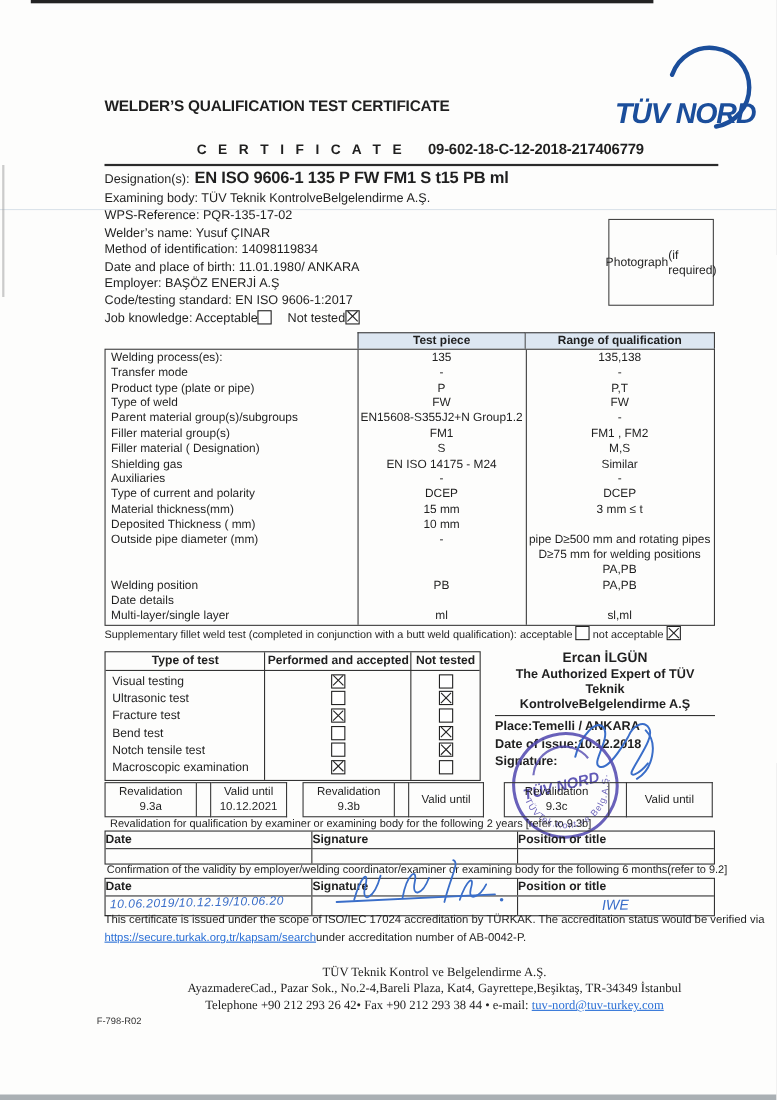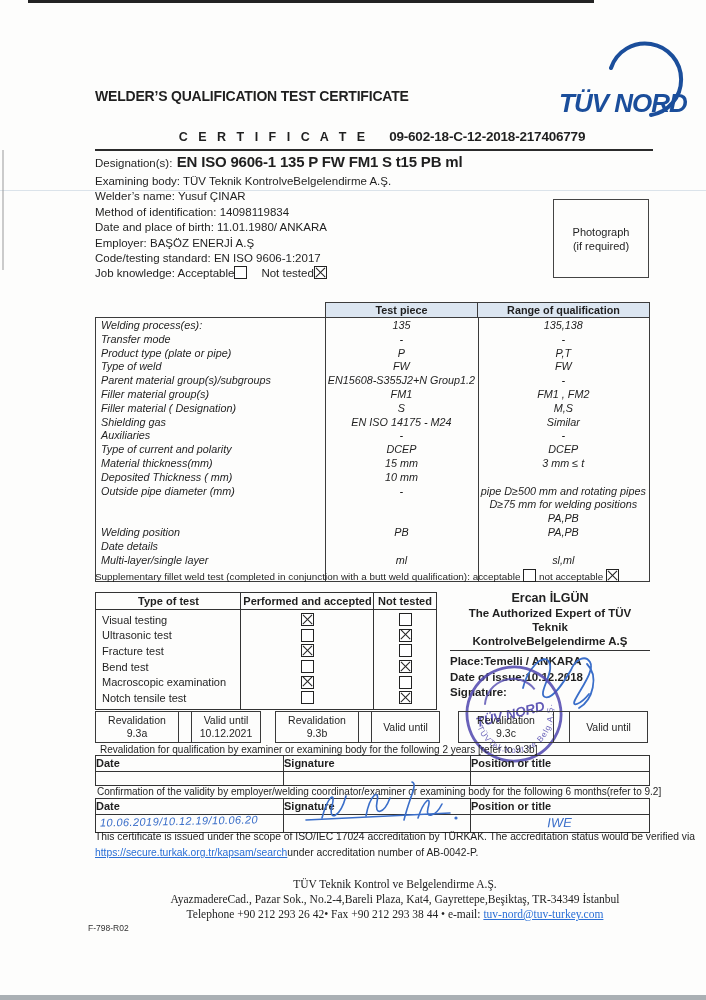--- a/index.html
+++ b/index.html
@@ -29,31 +29,31 @@
   .dlines{position:absolute;left:95px;top:174px;font-size:11.5px;line-height:15.4px;}
 
   .cb{display:inline-block;width:11px;height:11px;border:1.4px solid #222;position:relative;
       vertical-align:-2px;background:#fff;}
   .cb.checked::before,.cb.checked::after{content:"";position:absolute;left:-1px;top:4.6px;width:13px;height:1.3px;background:#222;}
   .cb.checked::before{transform:rotate(45deg);}
   .cb.checked::after{transform:rotate(-45deg);}
   .cb-gap{display:inline-block;width:14px;}
 
   .photo-box{position:absolute;left:553px;top:199px;width:94px;height:77px;border:1.5px solid #444;
-    display:flex;flex-direction:column;align-items:center;justify-content:center;
+    display:flex;flex-direction:row;align-items:center;justify-content:center;
     font-size:11px;line-height:14px;background:#fdfdfc;}
 
   
   .mt{position:absolute;left:95px;top:302px;width:555px;font-size:10.8px;}
   .mt-header{display:flex;margin-left:230px;}
   .mt-header .hc{background:#dce6f1;border:1.3px solid #3c3c3c;border-bottom:none;
      font-weight:bold;text-align:center;height:15px;line-height:15px;box-sizing:border-box;}
   .mt-header .hc1{width:153px;}
   .mt-header .hc2{width:172px;border-left:none;}
-  .mt-body{position:relative;border:1.4px solid #3c3c3c;box-sizing:border-box;padding:1px 0 14px 0;font-style:italic;}
+  .mt-body{position:relative;border:1.4px solid #3c3c3c;box-sizing:border-box;padding:1px 0 1px 0;}
   .mt-vline{position:absolute;top:0;bottom:0;width:1.2px;background:#3c3c3c;}
   .mt-v1{left:228.8px;} .mt-v2{left:381.8px;}
   .mt-row{display:flex;line-height:13.8px;}
   .mt-label{width:230px;box-sizing:border-box;padding-left:5px;}
   .mt-test{width:153px;text-align:center;}
   .mt-range{width:172px;text-align:center;white-space:pre-line;}
 
   .supp{position:absolute;left:95px;top:569px;font-size:9.9px;white-space:nowrap;}
 
   
@@ -140,20 +140,21 @@
     <span class="cl2">09-602-18-C-12-2018-217406779</span>
   </div>
 
   <div class="desig">
     <span class="desig-label">Designation(s):</span>
     <span class="desig-value">EN ISO 9606-1 135 P FW FM1 S t15 PB ml</span>
   </div>
 
   <div class="dlines">
     <div>Examining body: TÜV Teknik KontrolveBelgelendirme A.Ş.</div>
+    <div>WPS-Reference: PQR-135-17-02</div>
     <div>Welder’s name: Yusuf ÇINAR</div>
     <div>Method of identification: 14098119834</div>
     <div>Date and place of birth: 11.01.1980/ ANKARA</div>
     <div>Employer: BAŞÖZ ENERJİ A.Ş</div>
     <div>Code/testing standard: EN ISO 9606-1:2017</div>
     <div>
       <span>Job knowledge: Acceptable</span><span class="cb"></span><span class="cb-gap"></span><span>Not tested</span><span class="cb checked"></span>
     </div>
   </div>
 
@@ -285,28 +286,28 @@
           <div class="tt-c1">Fracture test</div>
           <div class="tt-c2"><span class="cb checked"></span></div>
           <div class="tt-c3"><span class="cb"></span></div>
         </div>
       <div class="tt-row">
           <div class="tt-c1">Bend test</div>
           <div class="tt-c2"><span class="cb"></span></div>
           <div class="tt-c3"><span class="cb checked"></span></div>
         </div>
       <div class="tt-row">
+          <div class="tt-c1">Notch tensile test</div>
+          <div class="tt-c2"><span class="cb"></span></div>
+          <div class="tt-c3"><span class="cb checked"></span></div>
+        </div>
+      <div class="tt-row">
           <div class="tt-c1">Macroscopic examination</div>
           <div class="tt-c2"><span class="cb checked"></span></div>
           <div class="tt-c3"><span class="cb"></span></div>
-        </div>
-      <div class="tt-row">
-          <div class="tt-c1">Notch tensile test</div>
-          <div class="tt-c2"><span class="cb"></span></div>
-          <div class="tt-c3"><span class="cb checked"></span></div>
         </div>
     </div>
   </div>
 
   <div class="auth">
     <div class="auth-head">
       <div class="auth-name">Ercan İLGÜN</div>
       <div class="auth-org">The Authorized Expert of TÜV Teknik</div>
       <div class="auth-org">KontrolveBelgelendirme A.Ş</div>
     </div>

